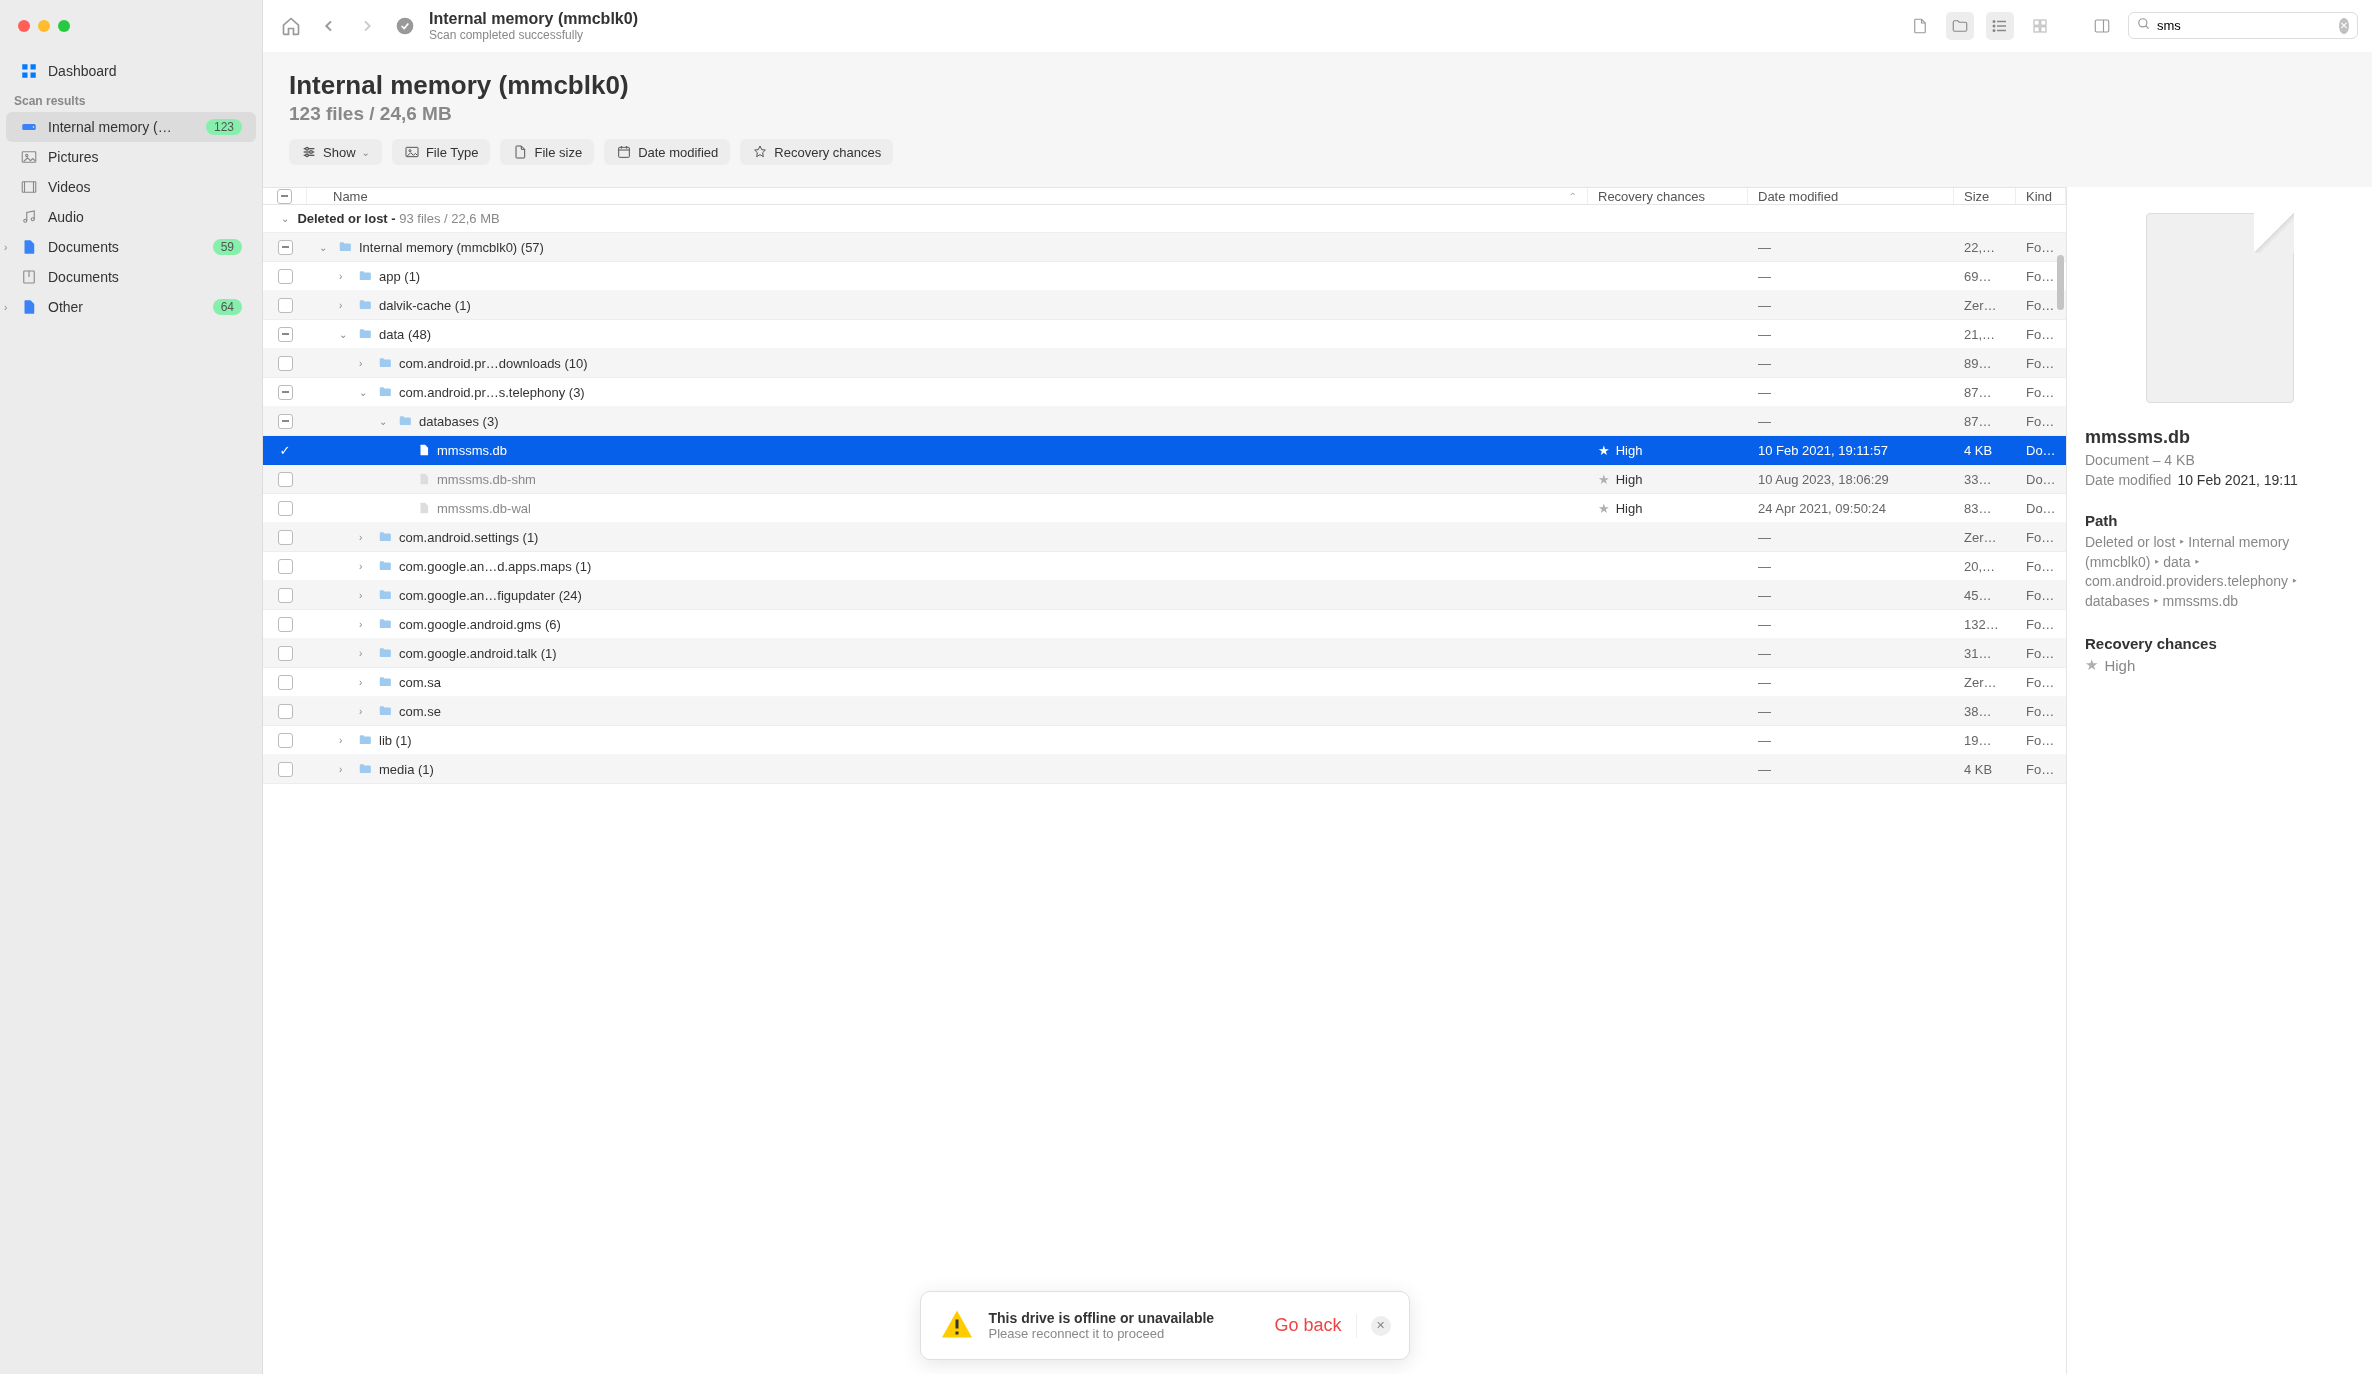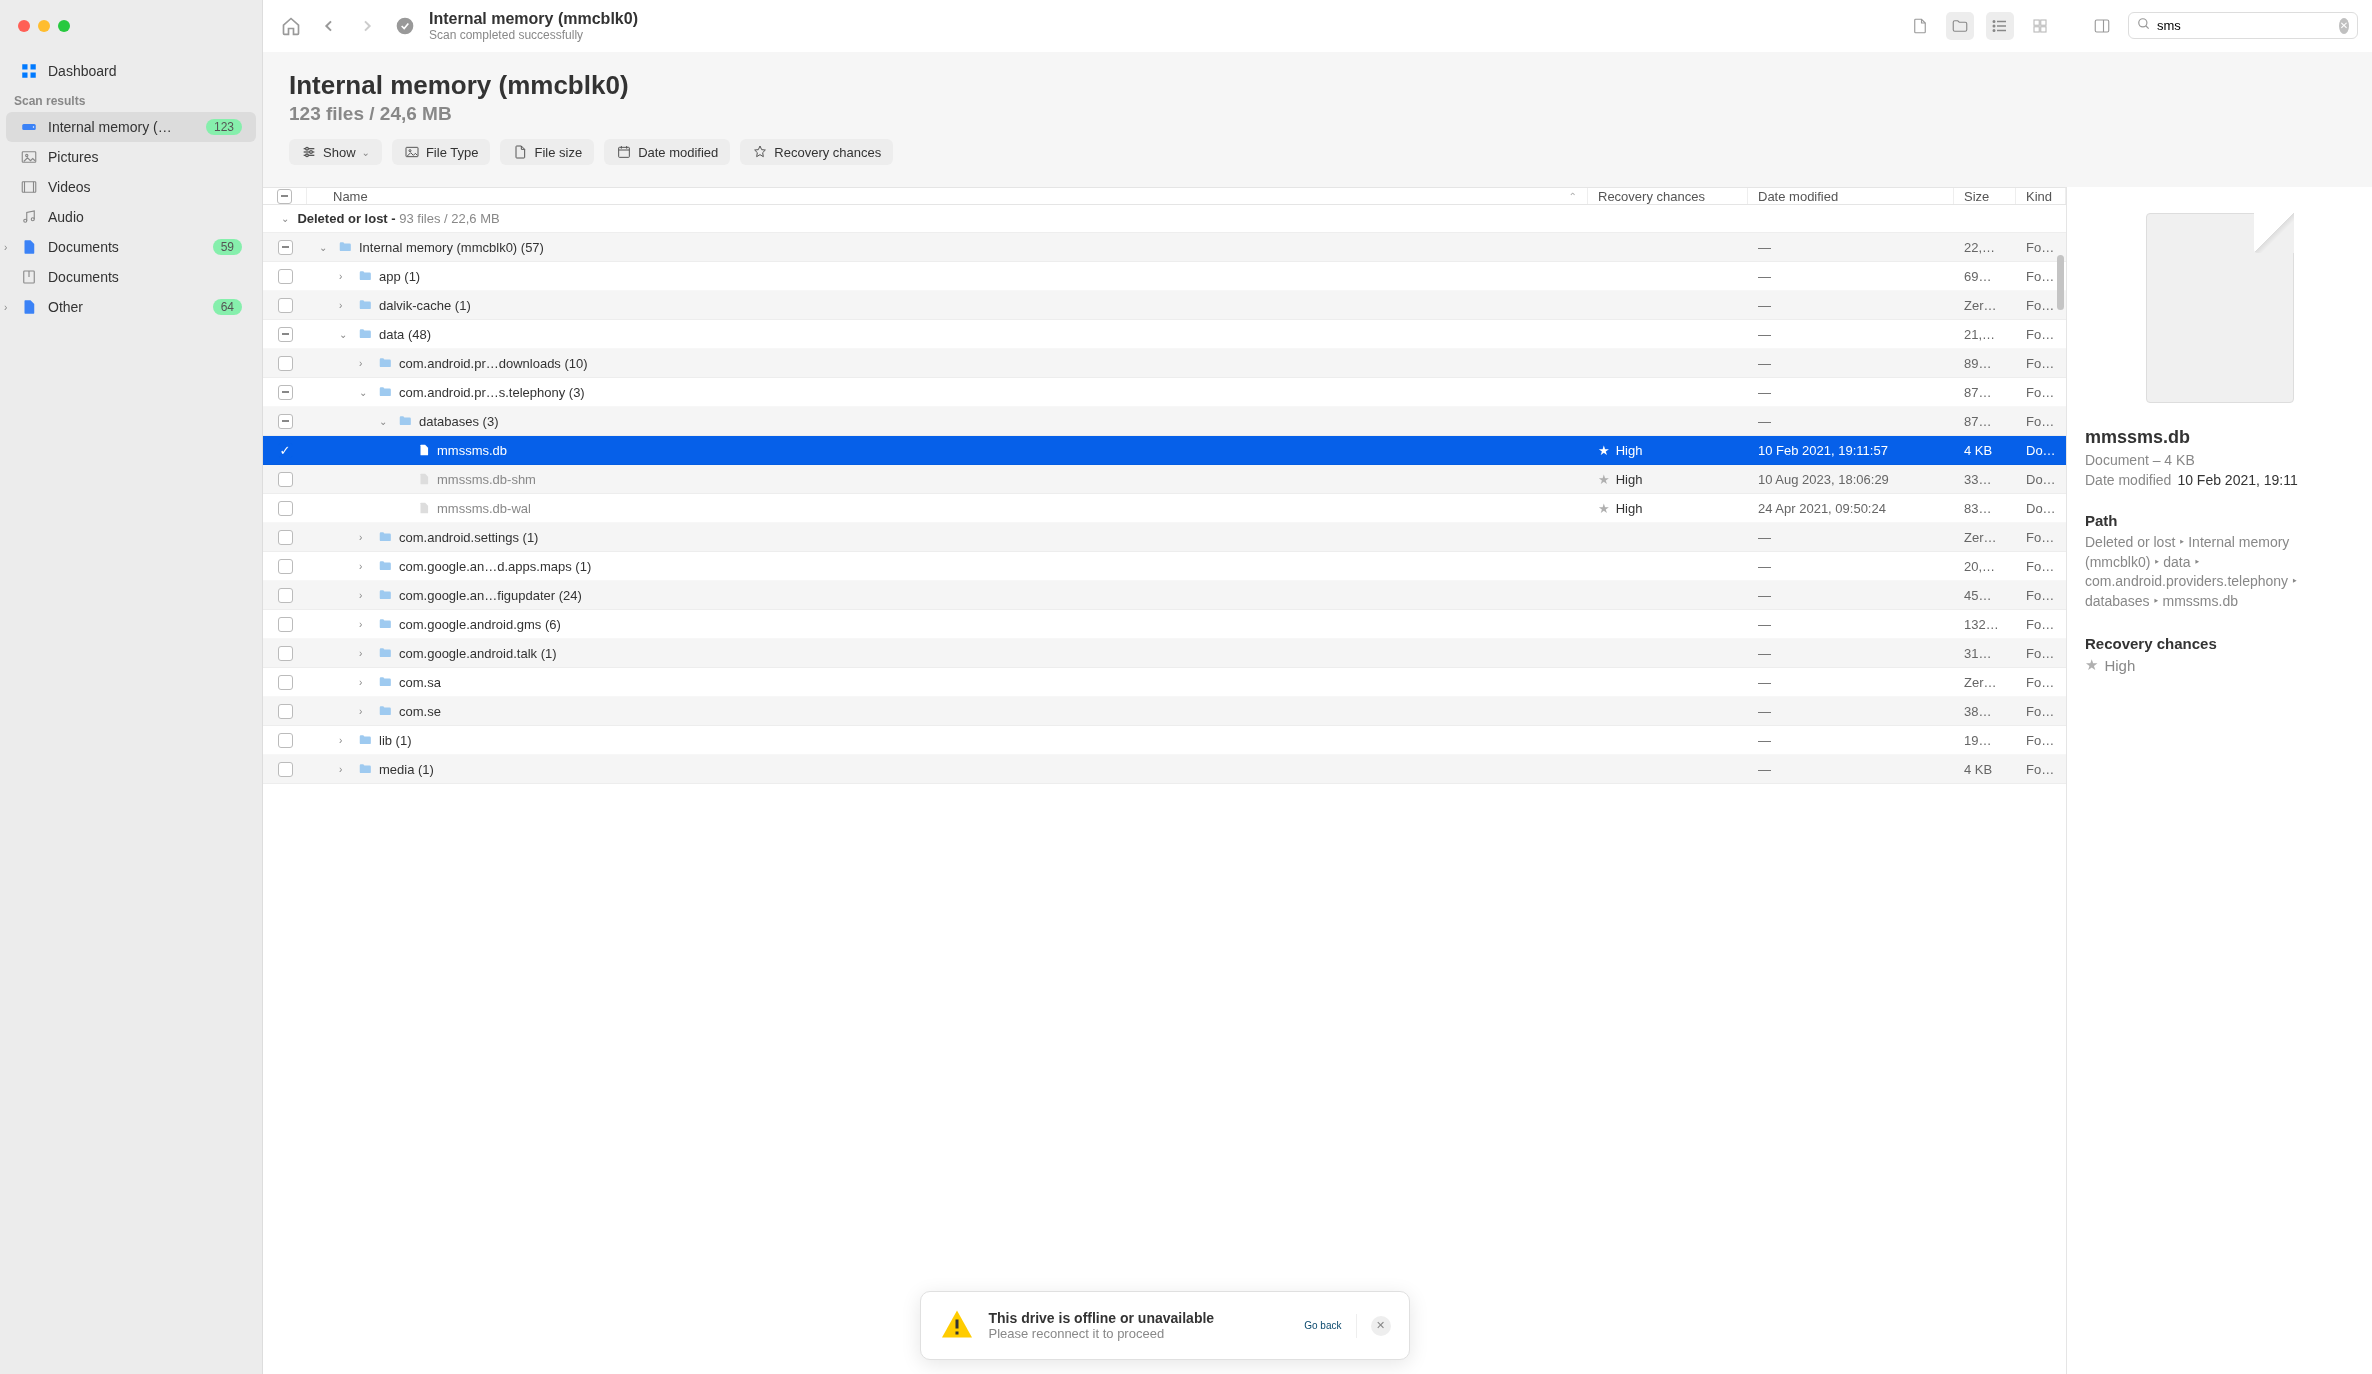--- a/index.html
+++ b/index.html
@@ -90,21 +90,21 @@
 .d-row .k { color: #888; }
 .d-row .v { color: #333; }
 .d-section { font-weight: 700; margin-top: 24px; margin-bottom: 4px; font-size: 15px; }
 .d-path { color: #888; font-size: 14px; line-height: 1.4; }
 .d-rec { display: flex; align-items: center; gap: 6px; margin-top: 4px; color: #888; font-size: 15px; }
 
 .toast { position: absolute; bottom: 14px; left: 50%; transform: translateX(-50%); background: #fff; border: 1px solid #e0e0e0; border-radius: 10px; box-shadow: 0 4px 20px rgba(0,0,0,0.1); padding: 14px 18px; display: flex; align-items: center; gap: 14px; width: 490px; }
 .toast-body { flex: 1; }
 .toast-title { font-weight: 600; font-size: 14px; }
 .toast-sub { color: #888; font-size: 13px; }
-.toast-link { color: #0c4a6e; font-size: 10px; font-weight: 500; cursor: pointer; text-align: center; }
+.toast-link { color: #ef4444; font-size: 18px; font-weight: 500; cursor: pointer; text-align: center; }
 .toast-close { width: 20px; height: 20px; background: #eee; border-radius: 50%; display: flex; align-items: center; justify-content: center; color: #888; cursor: pointer; font-size: 11px; }
 .sep { width: 1px; height: 24px; background: #eee; }
 </style>
 </head>
 <body>
 
 <div class="window">
   <div class="sidebar">
     <div class="traffic">
       <div class="dot red"></div>

